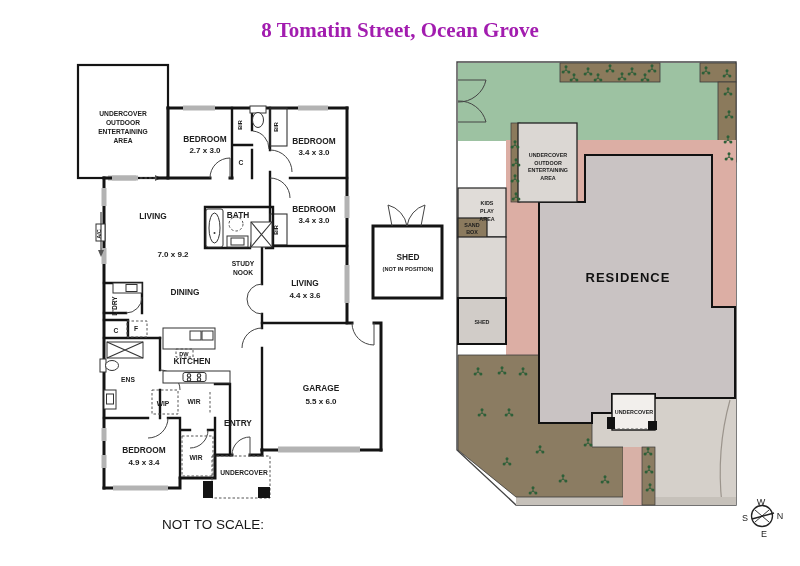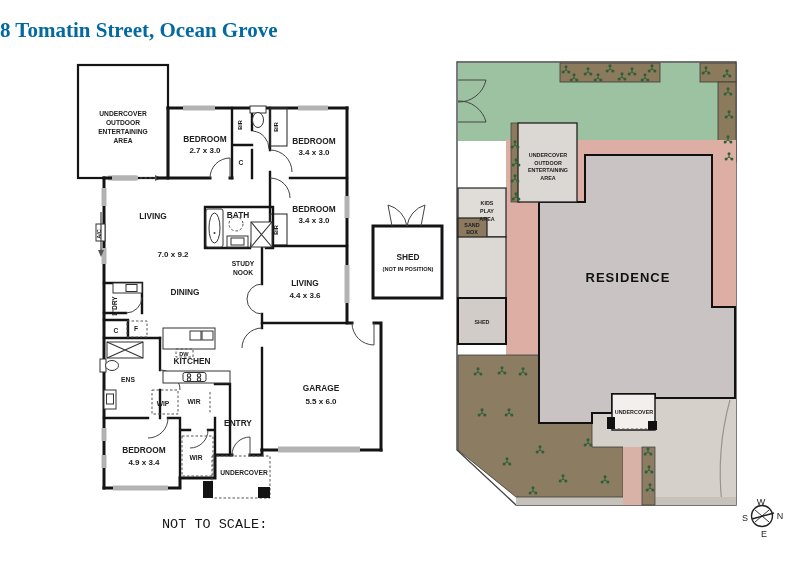--- a/index.html
+++ b/index.html
@@ -1,21 +1,21 @@
 <!DOCTYPE html>
 <html><head>
 <meta charset="utf-8">
 <style>
   html,body{margin:0;padding:0;background:#fff;}
   .page{position:relative;width:800px;height:566px;background:#ffffff;overflow:hidden;
         font-family:"Liberation Sans",sans-serif;}
-  .title{position:absolute;top:18px;left:0;width:800px;
-         font-family:"Liberation Serif",serif;font-weight:700;font-size:21px;color:#0369a1;}
+  .title{position:absolute;top:18px;left:0;width:800px;text-align:center;
+         font-family:"Liberation Serif",serif;font-weight:700;font-size:21px;color:#a21caf;}
   .footer{position:absolute;left:162px;top:518px;color:#161616;
-          font-family:Liberation Mono, monospace;font-size:13.5px;line-height:1.05;}
+          font-family:Liberation Sans, sans-serif;font-size:13.5px;line-height:1.05;}
   svg.plan{position:absolute;left:0;top:0;}
   
   .rm{font-family:"Liberation Sans",sans-serif;font-weight:700;font-size:8.3px;fill:#202020;text-anchor:middle;}
   .dm{font-family:"Liberation Sans",sans-serif;font-weight:700;font-size:8px;fill:#202020;text-anchor:middle;}
   .sm{font-family:"Liberation Sans",sans-serif;font-weight:700;font-size:6.7px;fill:#202020;text-anchor:middle;}
   .xs{font-family:"Liberation Sans",sans-serif;font-weight:700;font-size:5.6px;fill:#202020;text-anchor:middle;}
   .site{font-family:"Liberation Sans",sans-serif;font-weight:700;font-size:5.4px;fill:#1d1d1d;text-anchor:middle;}
   .res{font-family:"Liberation Sans",sans-serif;font-weight:700;font-size:13px;letter-spacing:1px;fill:#111;text-anchor:middle;}
   .cmp{font-family:"Liberation Sans",sans-serif;font-size:9px;fill:#222;text-anchor:middle;}
   .wall{stroke:#141414;stroke-width:3;fill:none;stroke-linecap:square;}

